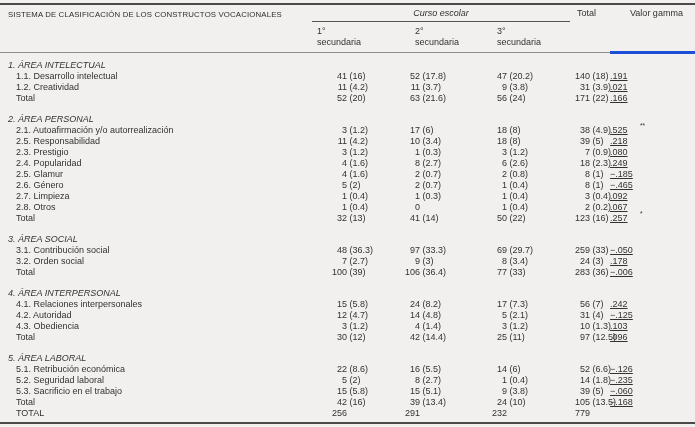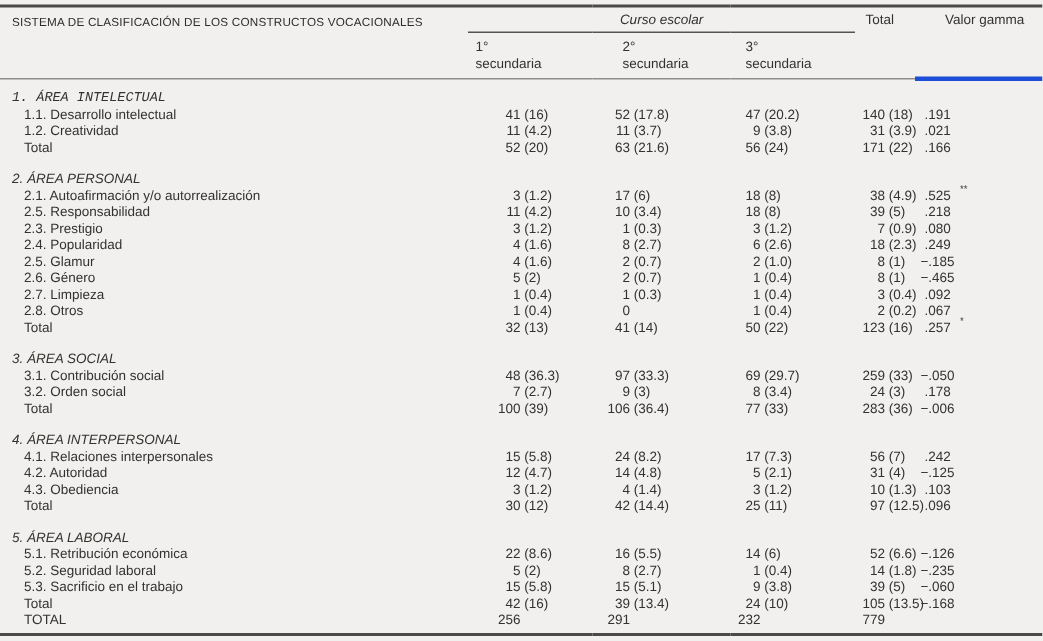--- a/index.html
+++ b/index.html
@@ -69,31 +69,31 @@
     line-height: 11px;
     white-space: nowrap;
     vertical-align: bottom;
   }
   td.section {
     font-style: italic;
     padding-left: 8px;
     padding-top: 10px;
     color: #33322f;
   }
-  td.section.first { padding-top: 6px; font-family: Liberation Mono, monospace; }
+  td.section.first { padding-top: 6px; }
   td.lbl { padding-left: 16px; margin-top: 20px; }
 
   .dc .int  { display: inline-block; text-align: right; }
   .c1 .int  { width: 35px; }
   .c2 .int  { width: 25px; }
   .c3 .int  { width: 20px; }
   .ct .int  { width: 20px; }
   .pct { }
 
-  .gc .gval { display: inline-block; width: 30px; text-align: center; }
+  .gc .gval { display: inline-block; width: 30px; text-align: left; text-decoration: underline; }
   .gc sup {
     font-size: 6.5px;
     position: relative;
     top: -1px;
     line-height: 0;
   }
   tbody tr:last-child td {
     border-bottom: 2px solid #4a4a49;
     padding-bottom: 3px;
   }
@@ -186,21 +186,21 @@
           <td class="dc c1"><span class="int">4</span><span class="pct"> (1.6)</span></td>
           <td class="dc c2"><span class="int">8</span><span class="pct"> (2.7)</span></td>
           <td class="dc c3"><span class="int">6</span><span class="pct"> (2.6)</span></td>
           <td class="dc ct"><span class="int">18</span><span class="pct"> (2.3)</span></td>
           <td class="gc"><span class="gval">.249</span></td>
         </tr>
         <tr>
           <td class="lbl">2.5. Glamur</td>
           <td class="dc c1"><span class="int">4</span><span class="pct"> (1.6)</span></td>
           <td class="dc c2"><span class="int">2</span><span class="pct"> (0.7)</span></td>
-          <td class="dc c3"><span class="int">2</span><span class="pct"> (1.0)</span></td>
+          <td class="dc c3"><span class="int">2</span><span class="pct"> (0.8)</span></td>
           <td class="dc ct"><span class="int">8</span><span class="pct"> (1)</span></td>
           <td class="gc"><span class="gval">−.185</span></td>
         </tr>
         <tr>
           <td class="lbl">2.6. Género</td>
           <td class="dc c1"><span class="int">5</span><span class="pct"> (2)</span></td>
           <td class="dc c2"><span class="int">2</span><span class="pct"> (0.7)</span></td>
           <td class="dc c3"><span class="int">1</span><span class="pct"> (0.4)</span></td>
           <td class="dc ct"><span class="int">8</span><span class="pct"> (1)</span></td>
           <td class="gc"><span class="gval">−.465</span></td>

